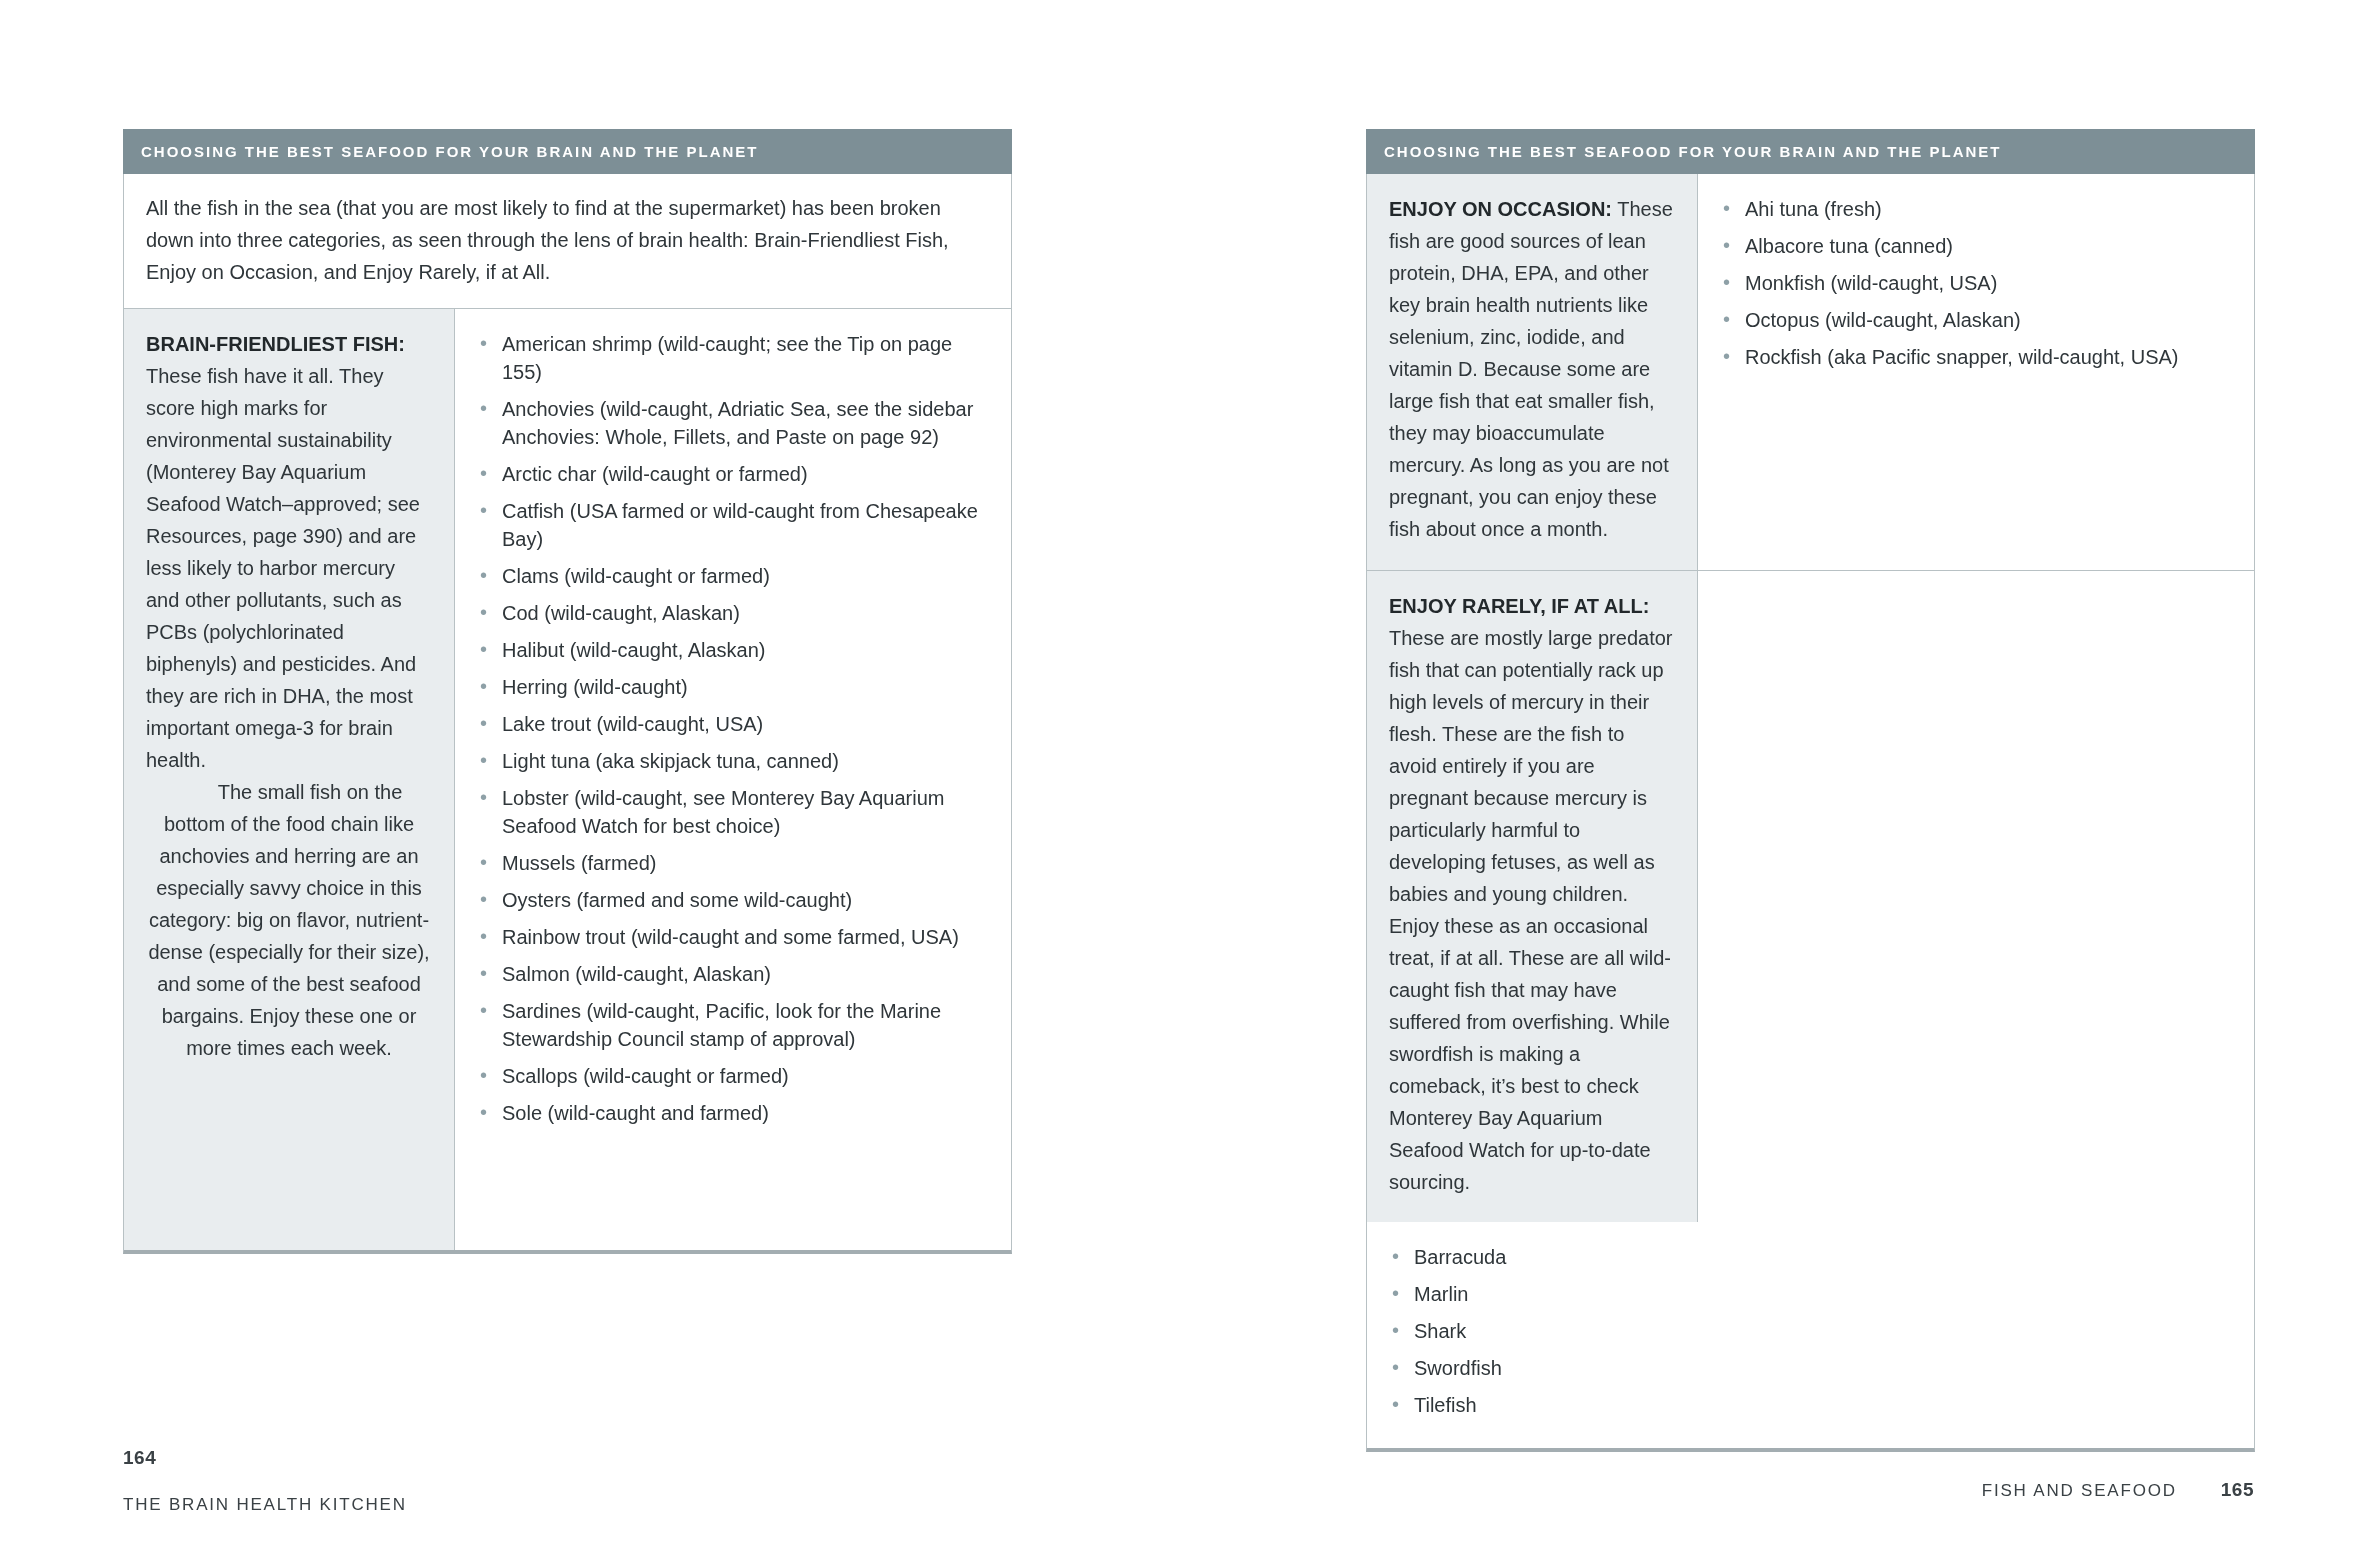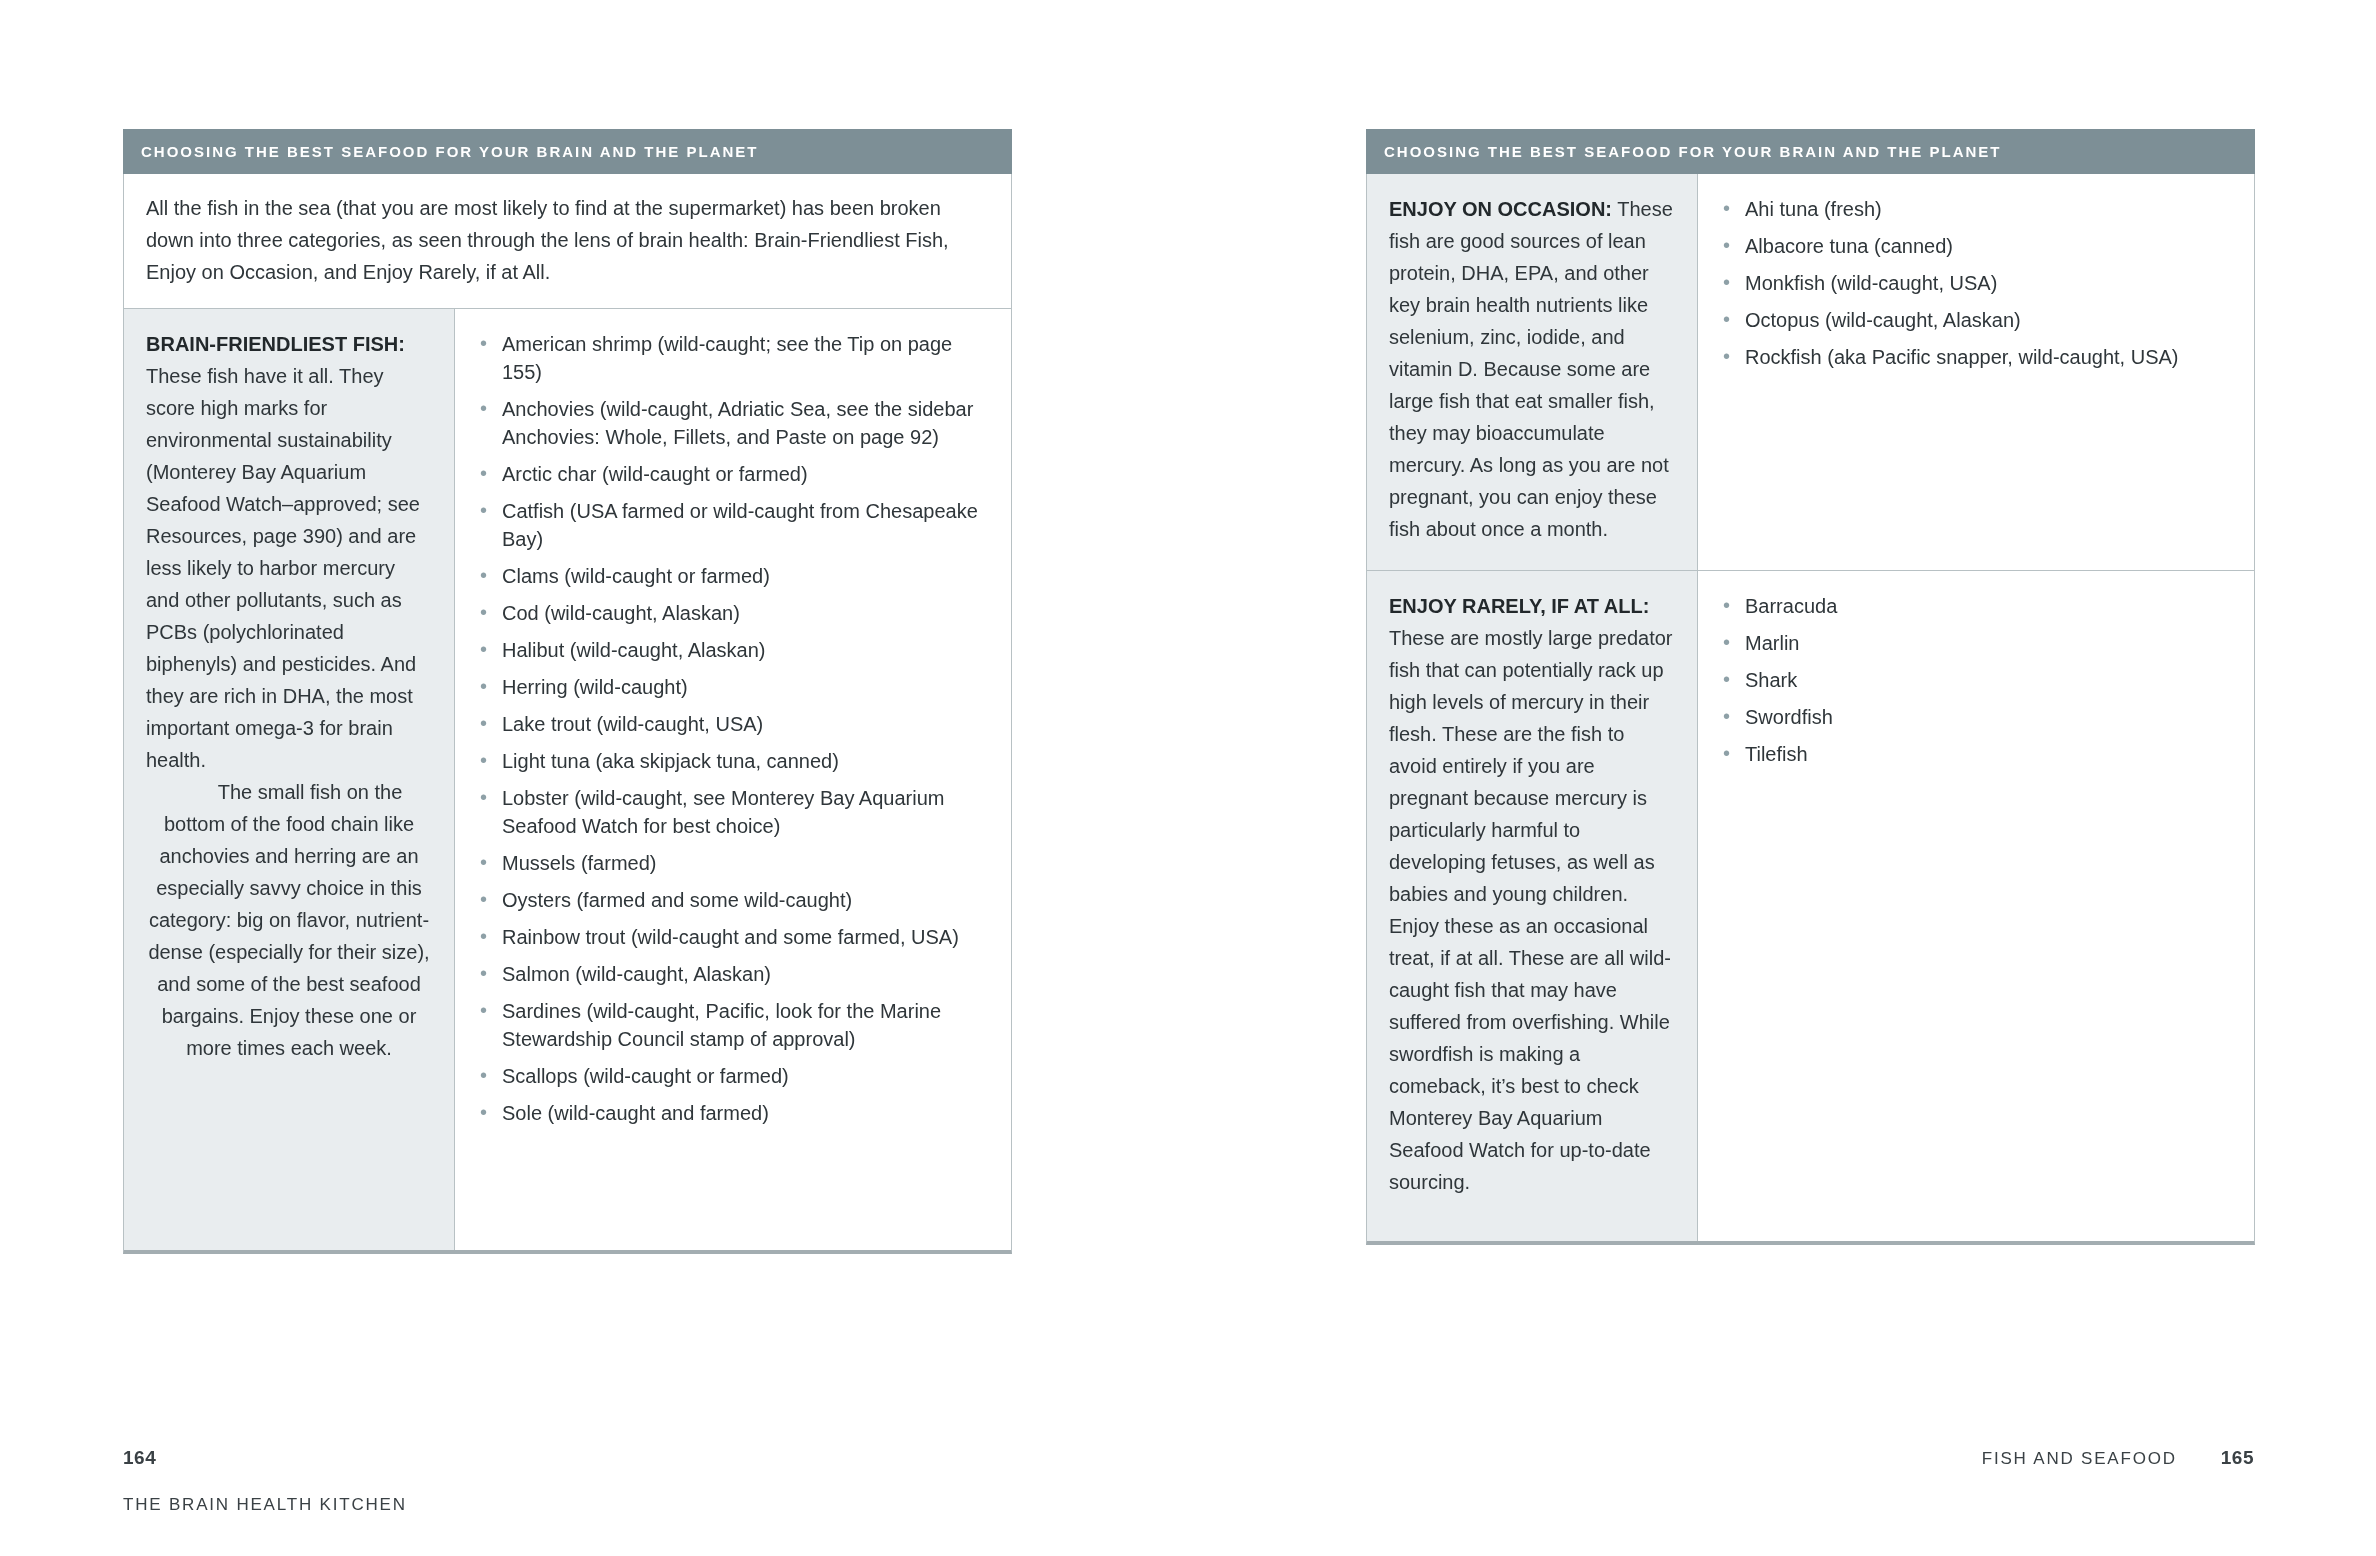--- a/index.html
+++ b/index.html
@@ -27,41 +27,41 @@
   .panel-content{
     border:1px solid var(--border);border-top:none;
     border-bottom:4px solid var(--border_heavy);background:#fff;
   }
   .panel-intro{
     padding:18px 26px 20px 22px;font-size:20px;line-height:32px;
     border-bottom:1px solid var(--border);
   }
   .panel-intro p{margin:0;}
   .panel-row{display:flex;align-items:stretch;}
-  .panel-row + .panel-row{border-top:1px solid var(--border);}
+  .panel-row + .panel-row{border-top:1px solid var(--border);flex-direction:column;}
   .row-brain{min-height:941px;}
   .row-occasion{min-height:396px;}
   .row-rarely{min-height:671px;}
   .desc-col{
     width:331px;min-width:331px;background:var(--shaded_col);
     border-right:1px solid var(--border);
     padding:19px 22px 24px 22px;font-size:20px;line-height:32px;
   }
   .desc-col p{margin:0;}
   .desc-col p.indent{text-indent:42px;text-align:center;}
   .cat-label{font-weight:bold;color:#22282b;}
   .list-col{flex:1;padding:21px 26px 20px 24px;}
   .fish-list{list-style:none;margin:0;padding:0;font-size:20px;line-height:28px;}
   .fish-list li{position:relative;padding-left:23px;margin-bottom:9px;}
   .fish-list li::before{
     content:"\2022";position:absolute;left:1px;top:-1px;color:var(--bullet);font-size:20px;
   }
   .page-footer{position:absolute;top:1447px;display:flex;align-items:baseline;}
   .page-footer.fl{left:123px;gap:26px;flex-direction:column;}
-  .page-footer.fr{right:122px;gap:44px;}
+  .page-footer.fr{right:122px;gap:44px;margin-top:32px;}
   .folio{font-weight:bold;font-size:19px;color:#3a4145;letter-spacing:0.5px;}
   .running-head{font-size:17px;letter-spacing:1.8px;color:#3a4145;}
 </style>
 </head>
 <body>
 
 <section class="panel left">
   <header class="panel-header">
     <span>CHOOSING THE BEST SEAFOOD FOR YOUR BRAIN AND THE PLANET</span>
   </header>

